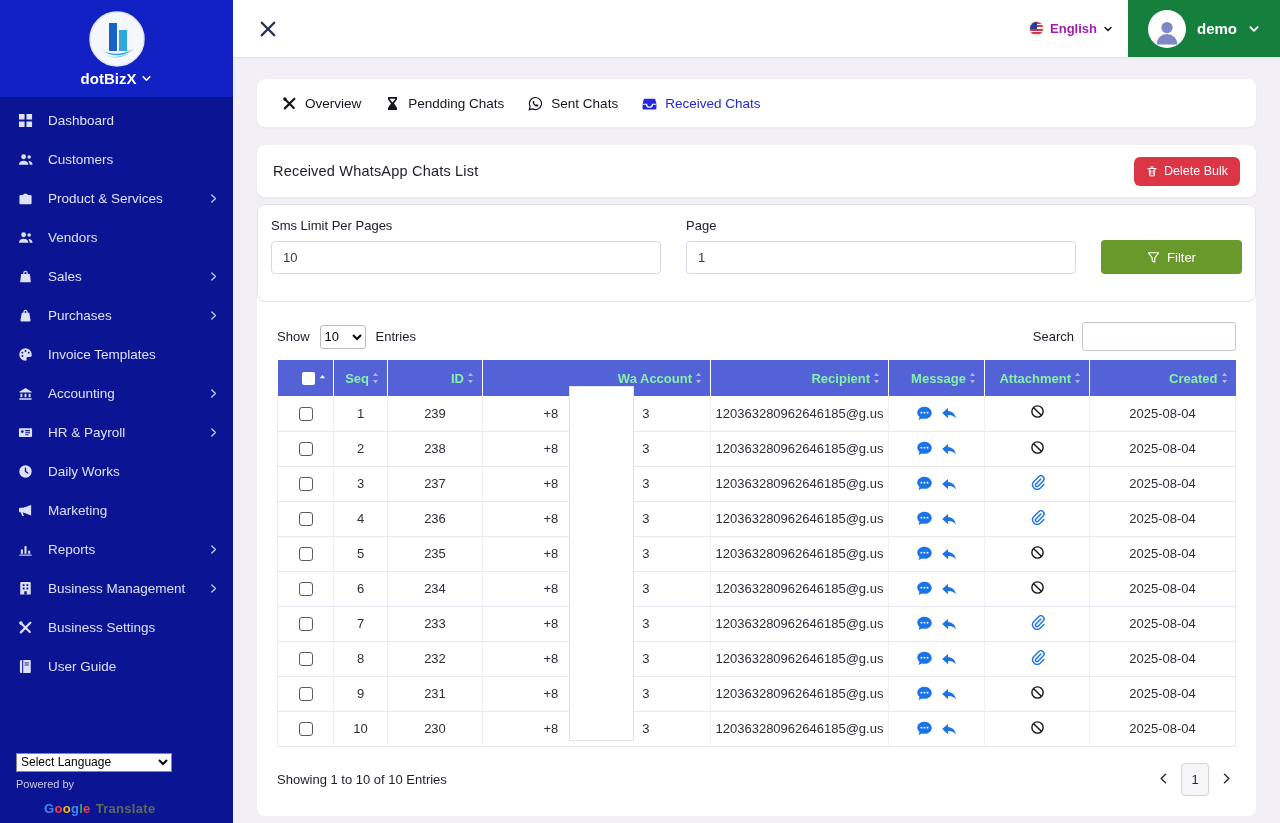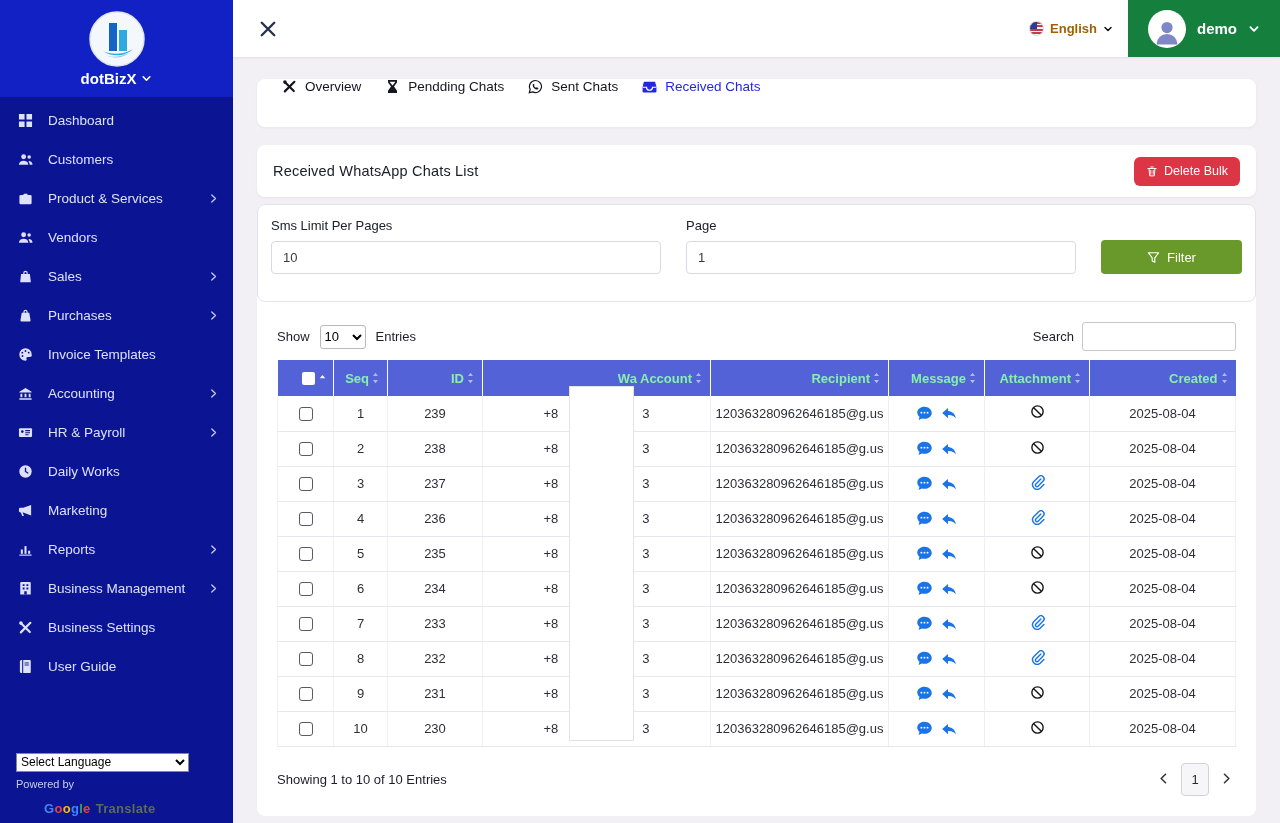--- a/index.html
+++ b/index.html
@@ -15,47 +15,47 @@
   .sidebar-header { height:97px; background:#1121c4; display:flex; flex-direction:column; align-items:center; justify-content:center; }
   .logo-circle { width:56px; height:56px; margin-bottom:3px; }
   .brand { color:#fff; font-weight:bold; font-size:15px; display:flex; align-items:center; gap:5px; cursor:pointer; }
   .brand .ic { width:11px; height:11px; }
   .nav { padding-top:4px; }
   .nav-item { display:flex; align-items:center; height:39px; padding:0 14px 0 18px; color:#dde1f9; font-size:13.5px; cursor:pointer; }
   .nav-item .nav-ic { width:15px; height:15px; margin-right:15px; color:#dde1f9; }
   .nav-label { white-space:nowrap; }
   .nav-chevron { margin-left:auto; width:11px; height:11px; opacity:.9; }
   .sidebar-bottom { position:absolute; left:16px; top:752px; width:200px; }
-  select.lang { width:173px; height:19px; font-size:12px; font-family:inherit; border:1px solid #888; background:#fff; }
+  select.lang { width:156px; height:19px; font-size:12px; font-family:inherit; border:1px solid #888; background:#fff; }
   .powered { color:#c9cee9; font-size:11px; margin-top:6px; }
   .gt { margin-top:11px; margin-left:28px; font-size:13px; font-weight:bold; letter-spacing:.3px; }
   .gt .t-word { color:#5d6a54; margin-left:5px; }
 
   
   .topbar { position:absolute; left:233px; top:0; right:0; height:57px; background:#fff;
     display:flex; align-items:center; box-shadow:0 1px 2px rgba(20,20,60,.08); z-index:5; }
   .close-btn { margin-left:25px; width:20px; height:20px; color:#25304d; cursor:pointer; background:none; border:none; padding:0; }
   .close-btn .ic { width:20px; height:20px; }
   .topbar-right { margin-left:auto; display:flex; align-items:center; height:100%; }
-  .lang-switch { display:flex; align-items:center; gap:6px; font-size:13px; font-weight:bold; color:#a16207; margin-right:15px; cursor:pointer; }
+  .lang-switch { display:flex; align-items:center; gap:6px; font-size:13px; font-weight:bold; color:#a21caf; margin-right:15px; cursor:pointer; }
   .flag { width:15px; height:15px; border-radius:50%;
     background:repeating-linear-gradient(180deg,#c8394b 0 1.7px,#f5f2f0 1.7px 3.4px);
     position:relative; overflow:hidden; border:.5px solid #d8d8d8; }
   .flag::after { content:""; position:absolute; left:0; top:0; width:7px; height:7px; background:#2c3b8e; }
   .lang-switch .ic { width:10px; height:10px; color:#111; }
   .user-chip { width:152px; height:57px; background:#15803d; display:flex; align-items:center; justify-content:center; gap:11px; color:#fff; cursor:pointer; }
   .avatar { width:38px; height:38px; border-radius:50%; background:#fff; color:#7e88c6; display:flex; align-items:center; justify-content:center; overflow:hidden; }
   .avatar .ic { width:30px; height:30px; margin-top:6px; }
   .user-name { font-size:15px; font-weight:bold; }
   .user-chip .caret { width:12px; height:12px; color:#fff; }
 
   
   .content { position:absolute; left:233px; top:57px; right:0; bottom:0; padding:22px 24px; overflow:hidden; }
 
-  .tabs-card { background:#fff; border-radius:8px; height:48px; display:flex; align-items:flex-start;
+  .tabs-card { background:#fff; border-radius:8px; height:48px; display:flex; align-items:center;
     padding:0 25px; gap:24px; box-shadow:0 1px 3px rgba(30,30,70,.05); }
   .tab { display:flex; align-items:center; gap:8px; font-size:13.5px; color:#15151f; cursor:pointer; background:none; border:none; font-family:inherit; padding:0; }
   .tab .ic { width:15px; height:15px; }
   .tab.active { color:#2327df; }
 
   .header-card { margin-top:18px; background:#fff; border-radius:8px; height:52px; display:flex;
     align-items:center; justify-content:space-between; padding:0 16px; box-shadow:0 1px 3px rgba(30,30,70,.05); }
   .panel-title { font-size:14.5px; color:#20202c; font-weight:500; letter-spacing:.2px; }
   .btn-danger { background:#dc3545; color:#fff; border:none; border-radius:6px; height:29px; padding:0 12px;
     font-size:12.5px; display:flex; align-items:center; gap:6px; cursor:pointer; font-family:inherit; }

